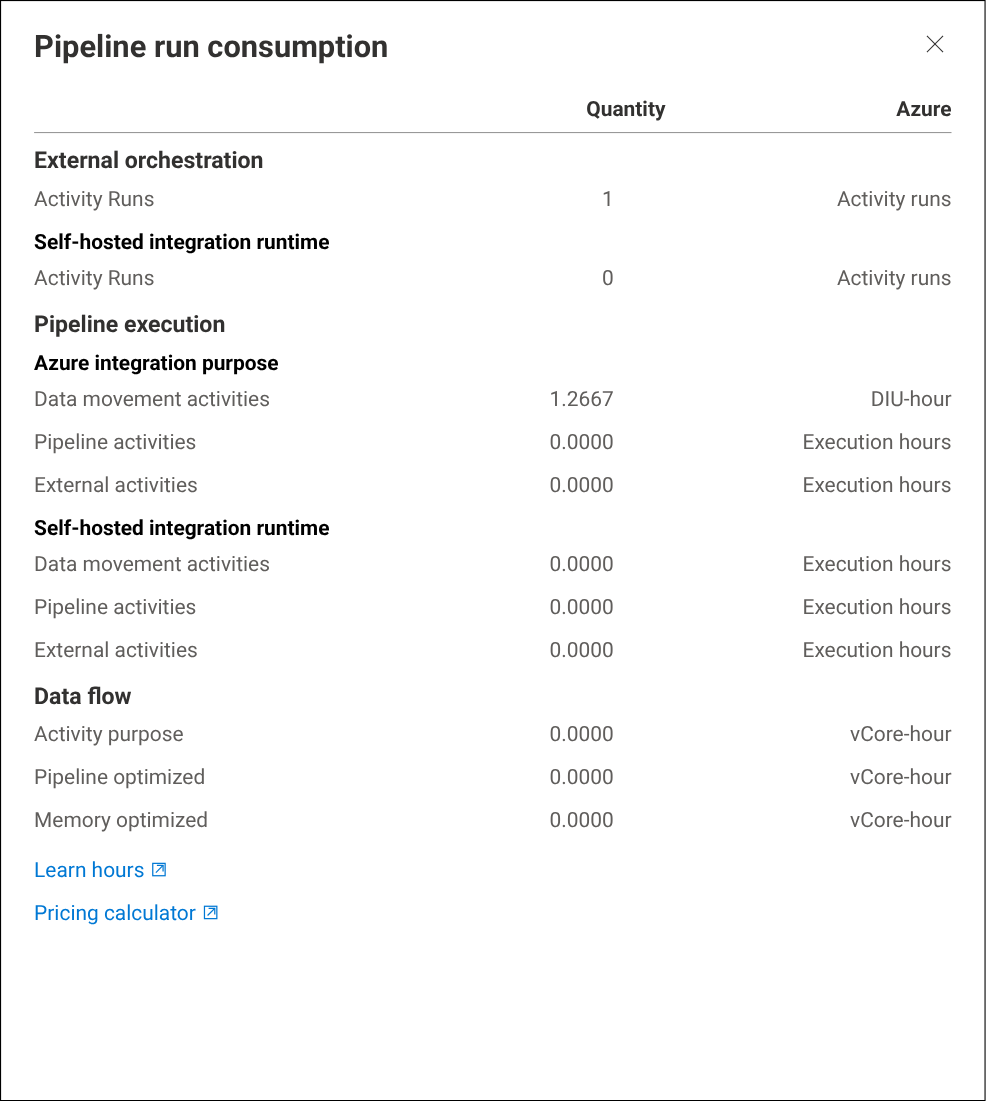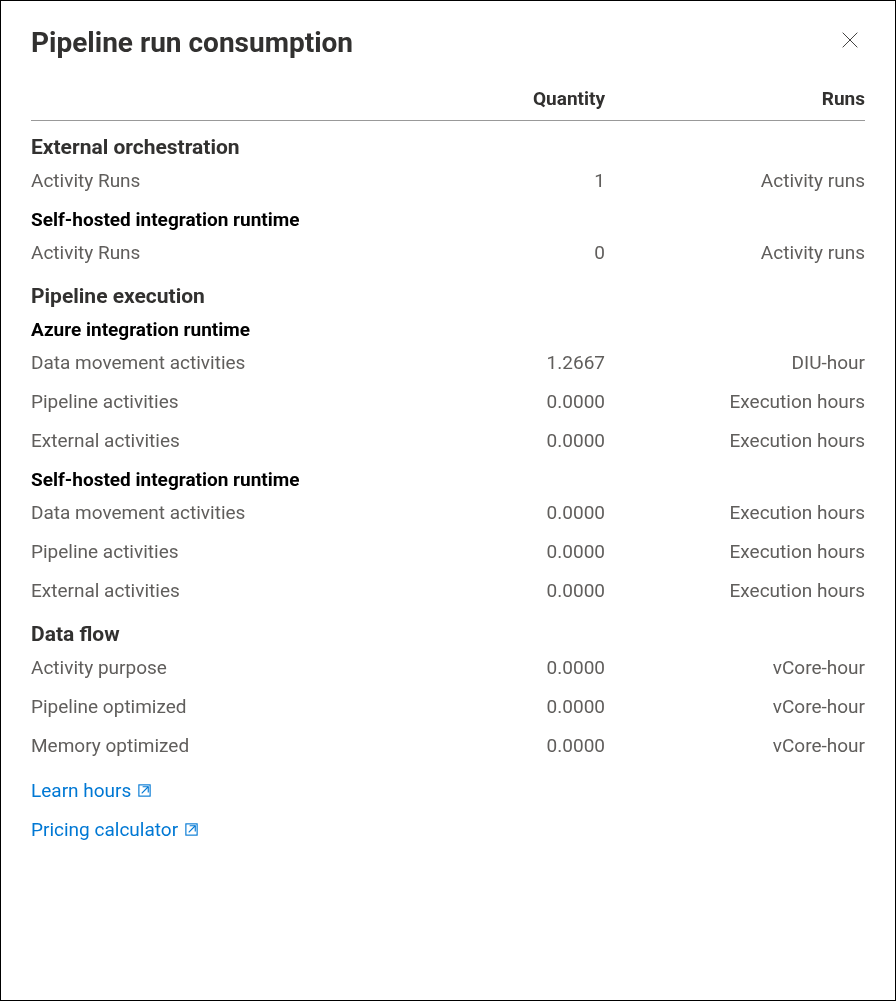--- a/index.html
+++ b/index.html
@@ -73,20 +73,21 @@
       font-weight: 700;
       color: #000000;
       margin-top: 14px;
       margin-bottom: 10px;
     }
     .row {
       display: flex;
       justify-content: space-between;
       align-items: baseline;
       margin-bottom: 16px;
+      gap: 47px;
     }
     .row-label {
       flex: 1;
       font-size: 19px;
       color: #605e5c;
     }
     .row-qty {
       width: 180px;
       text-align: right;
       font-size: 19px;
@@ -130,41 +131,41 @@
     <svg viewBox="0 0 24 24">
         <line x1="4" y1="4" x2="20" y2="20"></line>
         <line x1="20" y1="4" x2="4" y2="20"></line>
       </svg>
   </div>
 </div>
 
 <div class="table-header">
   <div class="col-label"></div>
   <div class="col-qty">Quantity</div>
-  <div class="col-unit">Runs</div>
+  <div class="col-unit">Azure</div>
 </div>
 
 <div class="section-block">
   <div class="section-title">External orchestration</div>
   <div class="row">
     <div class="row-label">Activity Runs</div>
     <div class="row-qty">1</div>
     <div class="row-unit">Activity runs</div>
   </div>
   <div class="sub-title">Self-hosted integration runtime</div>
   <div class="row">
     <div class="row-label">Activity Runs</div>
     <div class="row-qty">0</div>
     <div class="row-unit">Activity runs</div>
   </div>
 </div>
 
 <div class="section-block">
   <div class="section-title">Pipeline execution</div>
-  <div class="sub-title" style="margin-top:4px">Azure integration runtime</div>
+  <div class="sub-title" style="margin-top:4px">Azure integration purpose</div>
   <div class="row">
     <div class="row-label">Data movement activities</div>
     <div class="row-qty">1.2667</div>
     <div class="row-unit">DIU-hour</div>
   </div>
   <div class="row">
     <div class="row-label">Pipeline activities</div>
     <div class="row-qty">0.0000</div>
     <div class="row-unit">Execution hours</div>
   </div>

